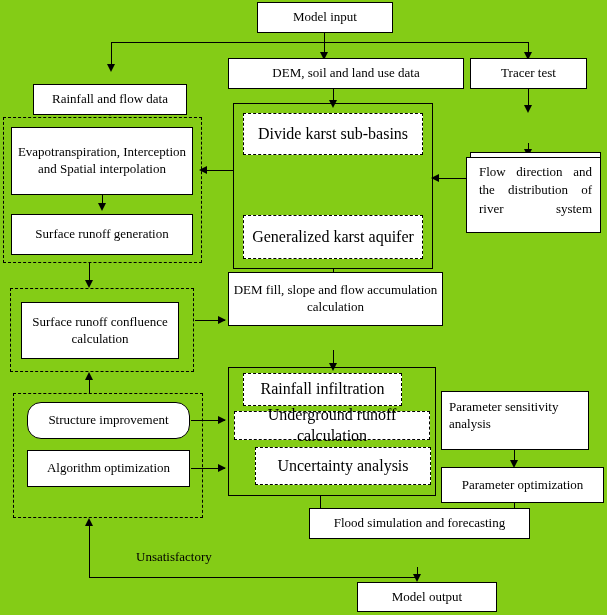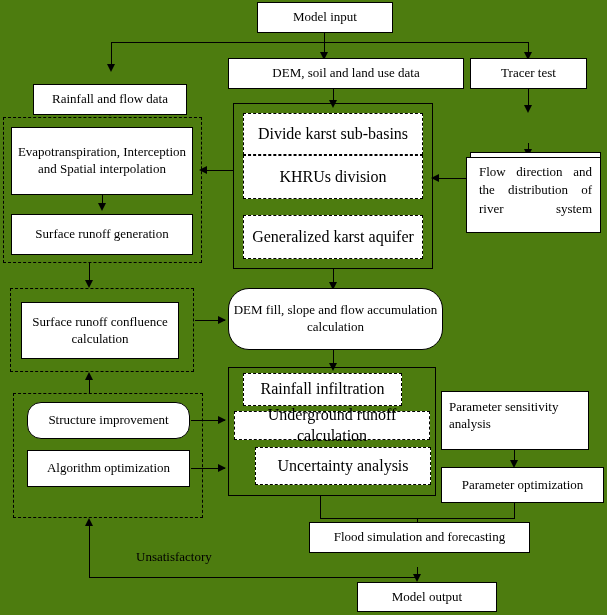--- a/index.html
+++ b/index.html
@@ -1,17 +1,17 @@
 <!DOCTYPE html>
 <html><head>
 <meta charset="utf-8">
 <style>
   html,body{margin:0;padding:0;background:#ffffff;}
   body{font-family:"Liberation Serif","DejaVu Serif",serif;}
-  #canvas{position:relative;width:607px;height:615px;background:#4d7c0f;overflow:hidden;}
+  #canvas{position:relative;width:607px;height:615px;background:#84cc16;overflow:hidden;}
 
   .box{
     position:absolute;
     border:1.4px solid #000;
     background:#fff;
     box-sizing:border-box;
     display:flex;
     align-items:center;
     justify-content:center;
     text-align:center;
@@ -104,21 +104,20 @@
   <div class="box" style="left:11px;top:127px;width:182px;height:68px;">Evapotranspiration, Interception and Spatial interpolation</div>
 
   <div class="vline" style="left:102px;top:195px;height:11px;"></div>
   <div class="arr down" style="left:98px;top:203px;"></div>
 
   <div class="box" style="left:11px;top:214px;width:182px;height:41px;">Surface runoff generation</div>
 
   <div class="box" style="left:233px;top:103px;width:200px;height:166px;background:transparent;"></div>
 
   <div class="dlabel" style="left:243px;top:113px;width:180px;height:42px;">Divide karst sub-basins</div>
-  <div class="dlabel" style="left:243px;top:155px;width:180px;height:44px;">KHRUs division</div>
   <div class="dlabel" style="left:243px;top:215px;width:180px;height:44px;">Generalized karst aquifer</div>
 
   <div class="hline" style="left:205px;top:170px;width:29px;"></div>
   <div class="arr left" style="left:199px;top:166px;"></div>
 
   <div class="box" style="left:470px;top:112px;width:131px;height:31px;margin-top:40px;">Hydrogeology data</div>
 
   <div class="vline" style="left:528px;top:143px;height:10px;"></div>
   <div class="arr down" style="left:524px;top:149px;"></div>
 
@@ -132,21 +131,21 @@
 
   <div class="dbox" style="left:10px;top:288px;width:184px;height:84px;"></div>
   <div class="box" style="left:21px;top:302px;width:158px;height:57px;">Surface runoff confluence calculation</div>
 
   <div class="hline" style="left:195px;top:320px;width:30px;"></div>
   <div class="arr right" style="left:218px;top:316px;"></div>
 
   <div class="vline" style="left:333px;top:269px;height:17px;"></div>
   <div class="arr down" style="left:329px;top:282px;"></div>
 
-  <div class="box" style="left:228px;top:288px;width:215px;height:62px;border-radius:21px;">DEM fill, slope and flow accumulation calculation</div>
+  <div class="box" style="left:228px;top:272px;width:215px;height:54px;">DEM fill, slope and flow accumulation calculation</div>
 
   <div class="vline" style="left:333px;top:350px;height:17px;"></div>
   <div class="arr down" style="left:329px;top:363px;"></div>
 
   <div class="vline" style="left:89px;top:375px;height:18px;"></div>
   <div class="arr up" style="left:85px;top:372px;"></div>
 
   <div class="dbox" style="left:13px;top:393px;width:190px;height:125px;"></div>
 
   <div class="box" style="left:27px;top:402px;width:163px;height:37px;border-radius:14px;">Structure improvement</div>
@@ -170,21 +169,21 @@
   <div class="arr down" style="left:510px;top:460px;"></div>
 
   <div class="box" style="left:441px;top:467px;width:163px;height:36px;">Parameter optimization</div>
 
   <div class="vline" style="left:320px;top:496px;height:23px;"></div>
   <div class="vline" style="left:514px;top:503px;height:16px;"></div>
   <div class="hline" style="left:320px;top:518px;width:195px;"></div>
   <div class="vline" style="left:417px;top:518px;height:13px;"></div>
   <div class="arr down" style="left:413px;top:528px;"></div>
 
-  <div class="box" style="left:309px;top:508px;width:221px;height:31px;margin-top:14px;">Flood simulation and forecasting</div>
+  <div class="box" style="left:309px;top:508px;width:221px;height:31px;">Flood simulation and forecasting</div>
 
   <div class="vline" style="left:417px;top:567px;height:10px;"></div>
   <div class="arr down" style="left:413px;top:574px;"></div>
 
   <div class="box" style="left:357px;top:582px;width:140px;height:30px;">Model output</div>
 
   <div class="hline" style="left:89px;top:577px;width:329px;"></div>
   <div class="vline" style="left:89px;top:521px;height:57px;"></div>
   <div class="arr up" style="left:85px;top:518px;"></div>
 

